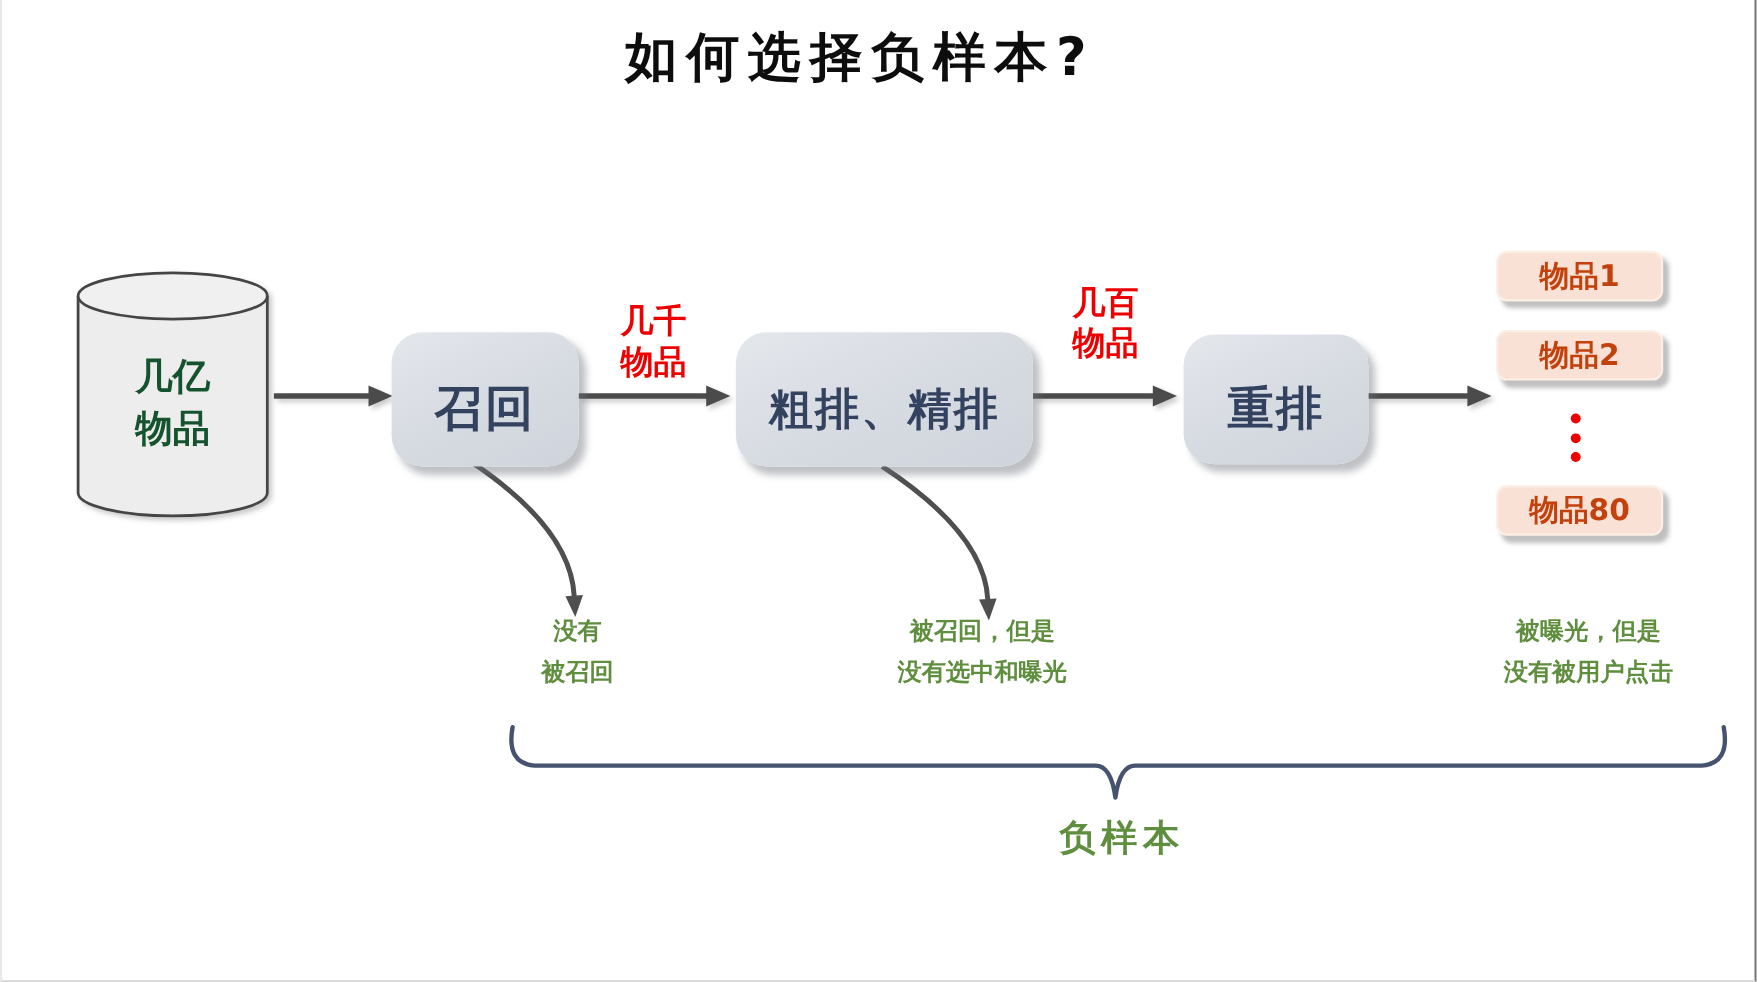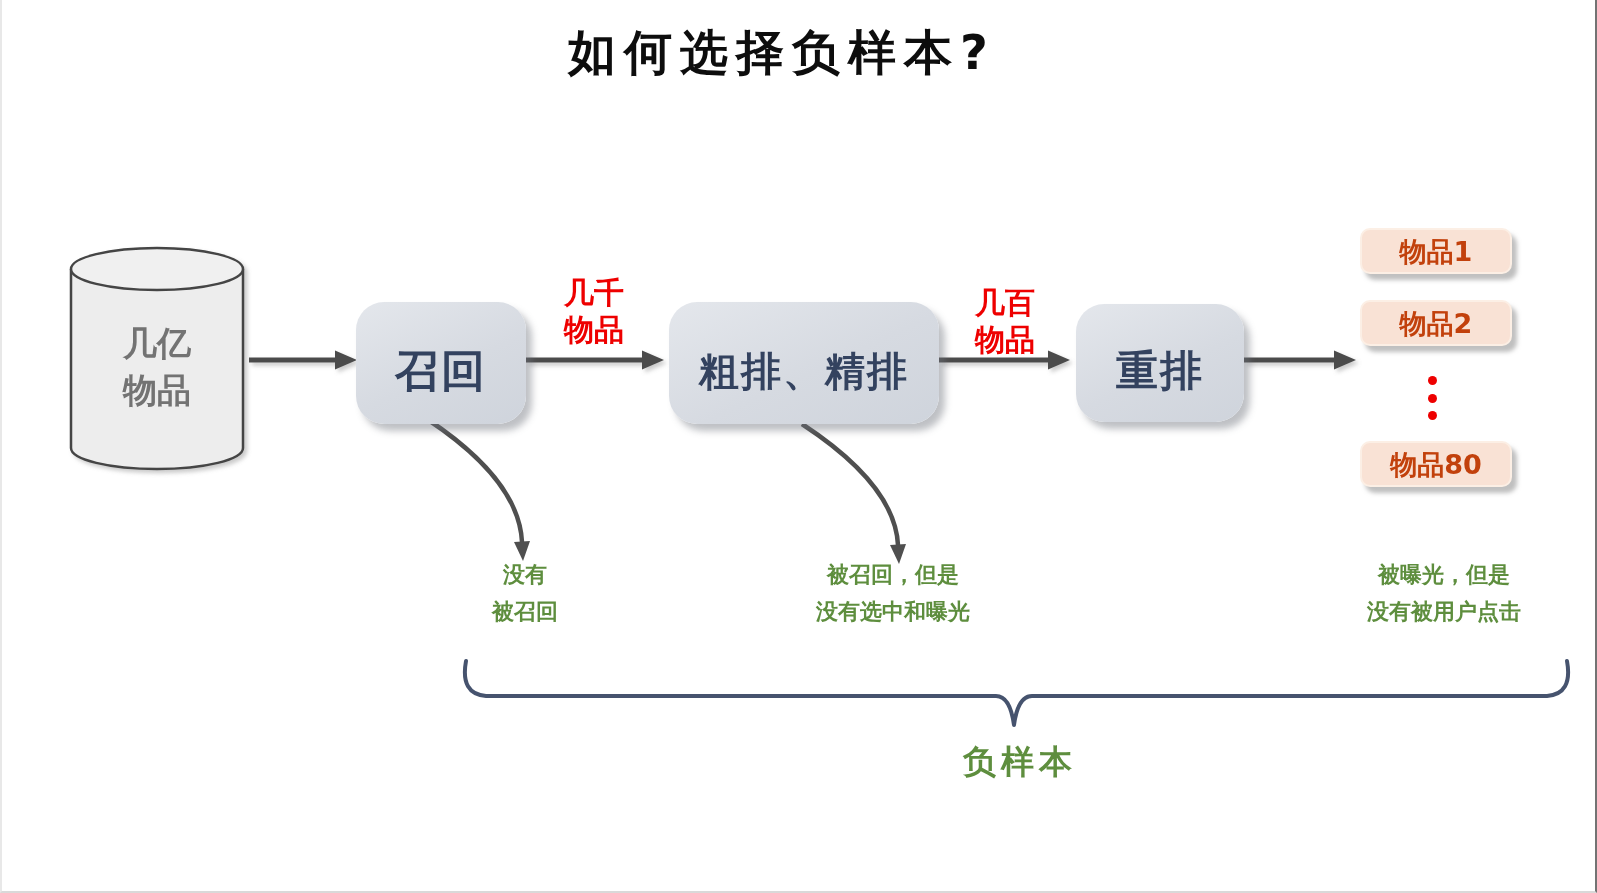--- a/index.html
+++ b/index.html
@@ -18,21 +18,21 @@
   .page-title{
     left:500px;top:16px;width:560px;height:72px;
     text-align:center;
     font-size:48px;font-weight:900;color:#0d0d0d;
     letter-spacing:8px;line-height:72px;
   }
   svg.layer{left:0;top:0;width:1597px;height:893px;pointer-events:none;}
   .db-label{
     left:80px;top:320px;width:150px;
     text-align:center;white-space:pre-line;
-    font-size:34px;font-weight:bold;color:#737373;line-height:47px;
+    font-size:34px;font-weight:bold;color:#14532d;line-height:47px;
   }
   .stage{
     border-radius:28px;
     background:linear-gradient(155deg,#e4e7ec 0%,#d6dae1 55%,#cfd4dc 100%);
     box-shadow:6px 7px 7px rgba(110,115,125,0.45);
     display:flex;align-items:center;justify-content:center;
   }
   .stage-label{
     font-weight:bold;color:#33425f;letter-spacing:2px;margin-top:16px;
   }
@@ -40,21 +40,21 @@
   .stage2{left:667px;top:302px;width:270px;height:122px;}
   .stage3{left:1074px;top:304px;width:168px;height:118px;}
   .stage1 .stage-label{font-size:44px;}
   .stage2 .stage-label{font-size:40px;}
   .stage3 .stage-label{font-size:42px;}
   .edge-label{
     width:150px;text-align:center;white-space:pre-line;
     font-size:30px;font-weight:bold;color:#ee0000;line-height:37px;
   }
   .edge1{left:517px;top:274px;}
-  .edge2{left:928px;top:284px;}
+  .edge2{left:928px;top:257px;}
   .item-card{
     left:1358px;width:152px;height:46px;
     background:#f9e2d5;border:2px solid #fcefe5;border-radius:10px;
     box-shadow:5px 6px 4px rgba(130,130,130,0.5);
     text-align:center;line-height:44px;
     font-size:27px;font-weight:bold;color:#c2410c;
     box-sizing:border-box;
   }
   .item1{top:228px;}
   .item2{top:300px;}

